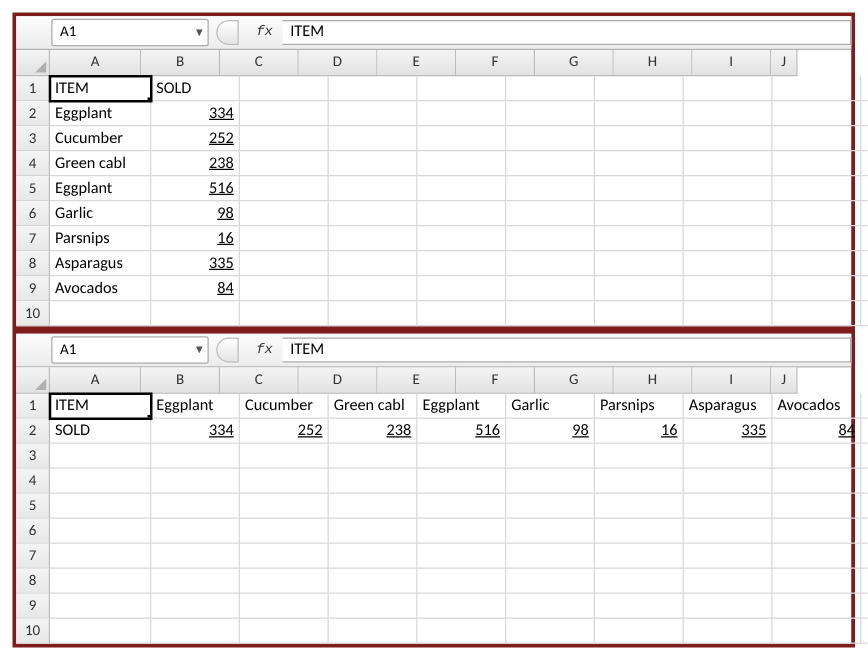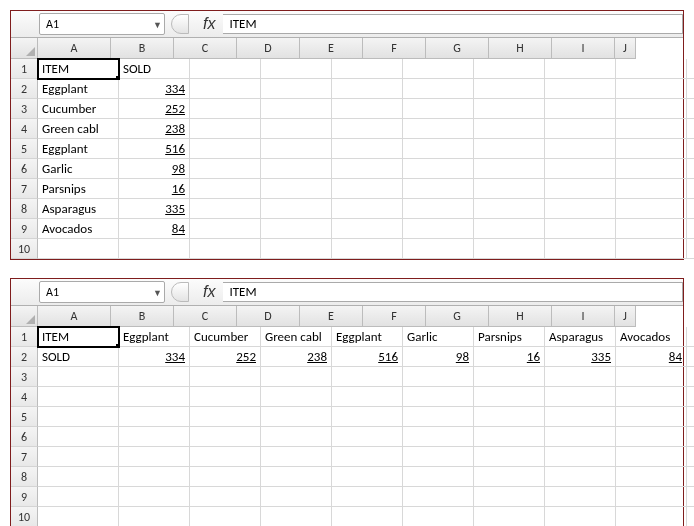--- a/index.html
+++ b/index.html
@@ -4,22 +4,21 @@
 <style>
   body {
     margin: 0;
     padding: 10px;
     font-family: Calibri, Arial, sans-serif;
     font-size: 13px;
     background: #fff;
     color: #000;
   }
   .workbook {
-    border: 1px solid #7f1d1d;
-    margin-bottom: 18px;
+    border: 3px solid #7f1d1d;
     background: #fff;
   }
   .formula-bar {
     display: flex;
     align-items: center;
     border-bottom: 1px solid #b0b0b0;
     height: 26px;
     background: #f0f0f0;
     background: linear-gradient(#fcfcfc,#ececec);
   }
@@ -49,24 +48,24 @@
     align-items: center;
     border: 1px solid #bbb;
     border-radius: 10px 0 0 10px;
     background: linear-gradient(#fff,#e4e4e4);
     height: 18px;
     padding: 0 8px;
     margin-right: 0;
   }
   .fx-label {
     font-style: italic;
-    font-size: 16px;
+    font-size: 11px;
     padding: 0 8px 0 14px;
     color: #333;
-    font-family: Liberation Sans, sans-serif;
+    font-family: Liberation Mono, monospace;
   }
   .formula-content {
     flex: 1;
     background: #fff;
     border: 1px solid #aaa;
     border-left: none;
     height: 18px;
     line-height: 18px;
     padding: 0 6px;
     font-size: 13px;

